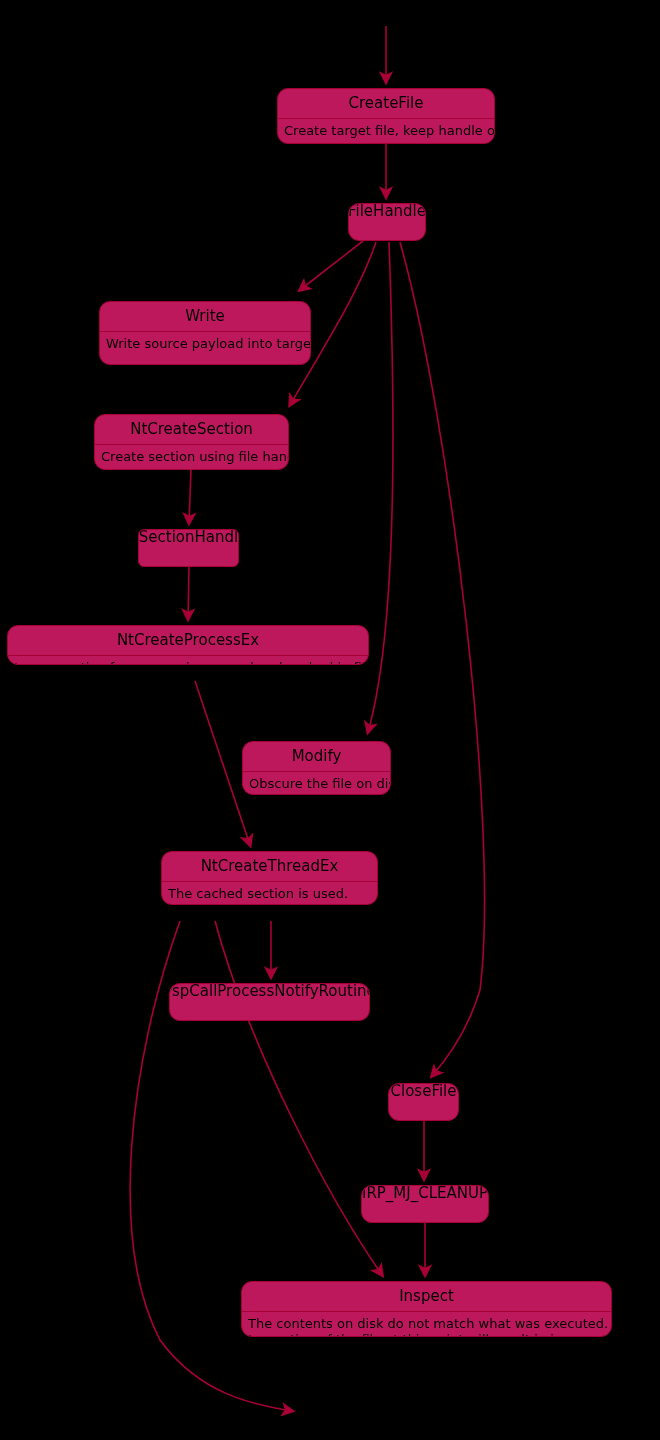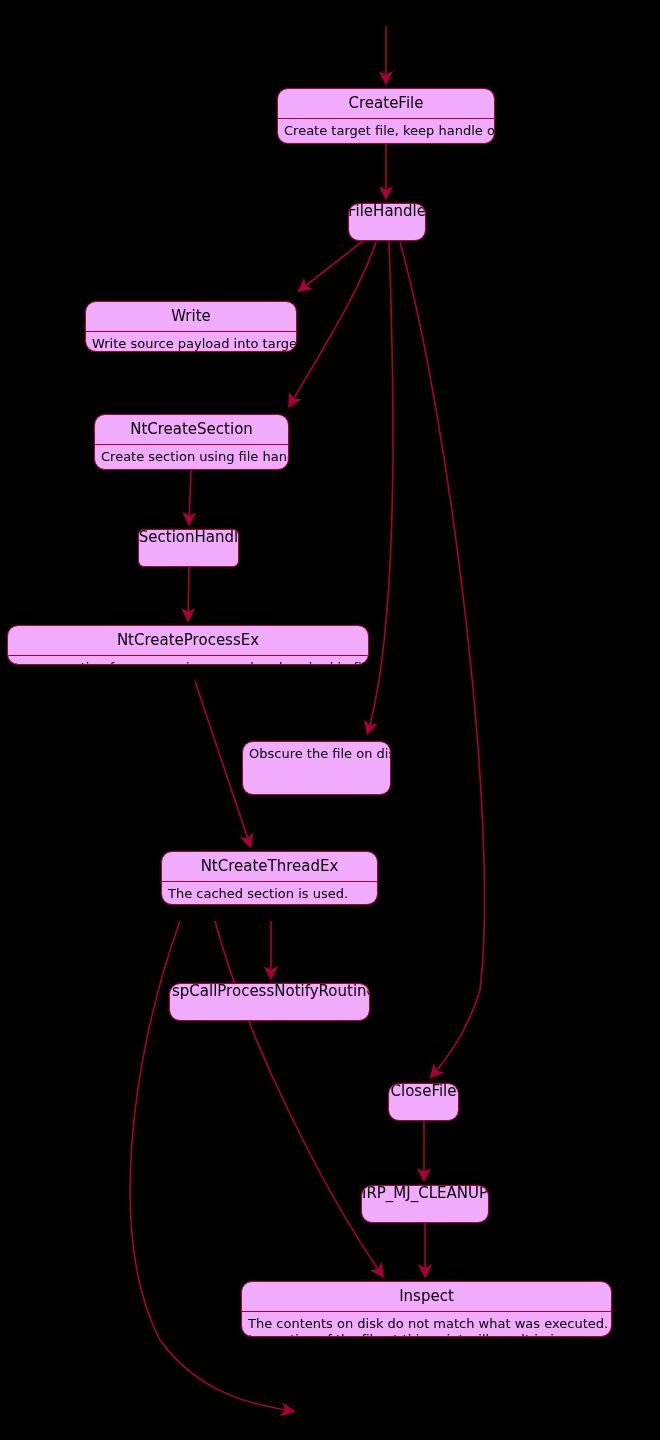--- a/index.html
+++ b/index.html
@@ -20,21 +20,21 @@
     position: absolute;
     left: 0;
     top: 0;
     width: 660px;
     height: 1440px;
     pointer-events: none;
   }
   .node {
     position: absolute;
     box-sizing: border-box;
-    background: #f0abfc;
+    background: #be185d;
     border: 1.5px solid #A80036;
     border-radius: 11px;
     overflow: hidden;
     box-shadow: none;
   }
   .node .title {
     text-align: center;
     color: #000000;
     font-size: 15px;
     line-height: 1.0;
@@ -92,40 +92,41 @@
 
   <div class="node has-body" style="left: 277px; top: 88px; width: 218px; height: 56px;">
     <div class="title">CreateFile</div>
     <div class="body">Create target file, keep handle ope</div>
   </div>
 
   <div class="node plain" style="left: 348px; top: 203px; width: 78px; height: 38px;">
     <div class="title">FileHandle</div>
   </div>
 
-  <div class="node has-body" style="left: 85px; top: 301px; width: 212px; height: 51px;">
+  <div class="node has-body" style="left: 99px; top: 301px; width: 212px; height: 64px;">
     <div class="title">Write</div>
     <div class="body">Write source payload into target fi</div>
   </div>
 
   <div class="node has-body" style="left: 94px; top: 414px; width: 195px; height: 56px;">
     <div class="title">NtCreateSection</div>
     <div class="body">Create section using file handle</div>
   </div>
 
   <div class="node plain" style="left: 138px; top: 529px; width: 101px; height: 38px; border-radius: 6px;">
     <div class="title">SectionHandl</div>
   </div>
 
   <div class="node has-body" style="left: 7px; top: 625px; width: 362px; height: 40px;">
     <div class="title">NtCreateProcessEx</div>
     <div class="body">Image section for process is mapped and cached in file obj</div>
   </div>
 
   <div class="node has-body" style="left: 242px; top: 741px; width: 149px; height: 54px;">
+    <div class="title">Modify</div>
     <div class="body">Obscure the file on disk.</div>
   </div>
 
   <div class="node has-body" style="left: 161px; top: 851px; width: 217px; height: 54px;">
     <div class="title">NtCreateThreadEx</div>
     <div class="body">The cached section is used.
 Process notify routines fire in kerne</div>
   </div>
 
   <div class="node plain" style="left: 169px; top: 983px; width: 201px; height: 38px;">

